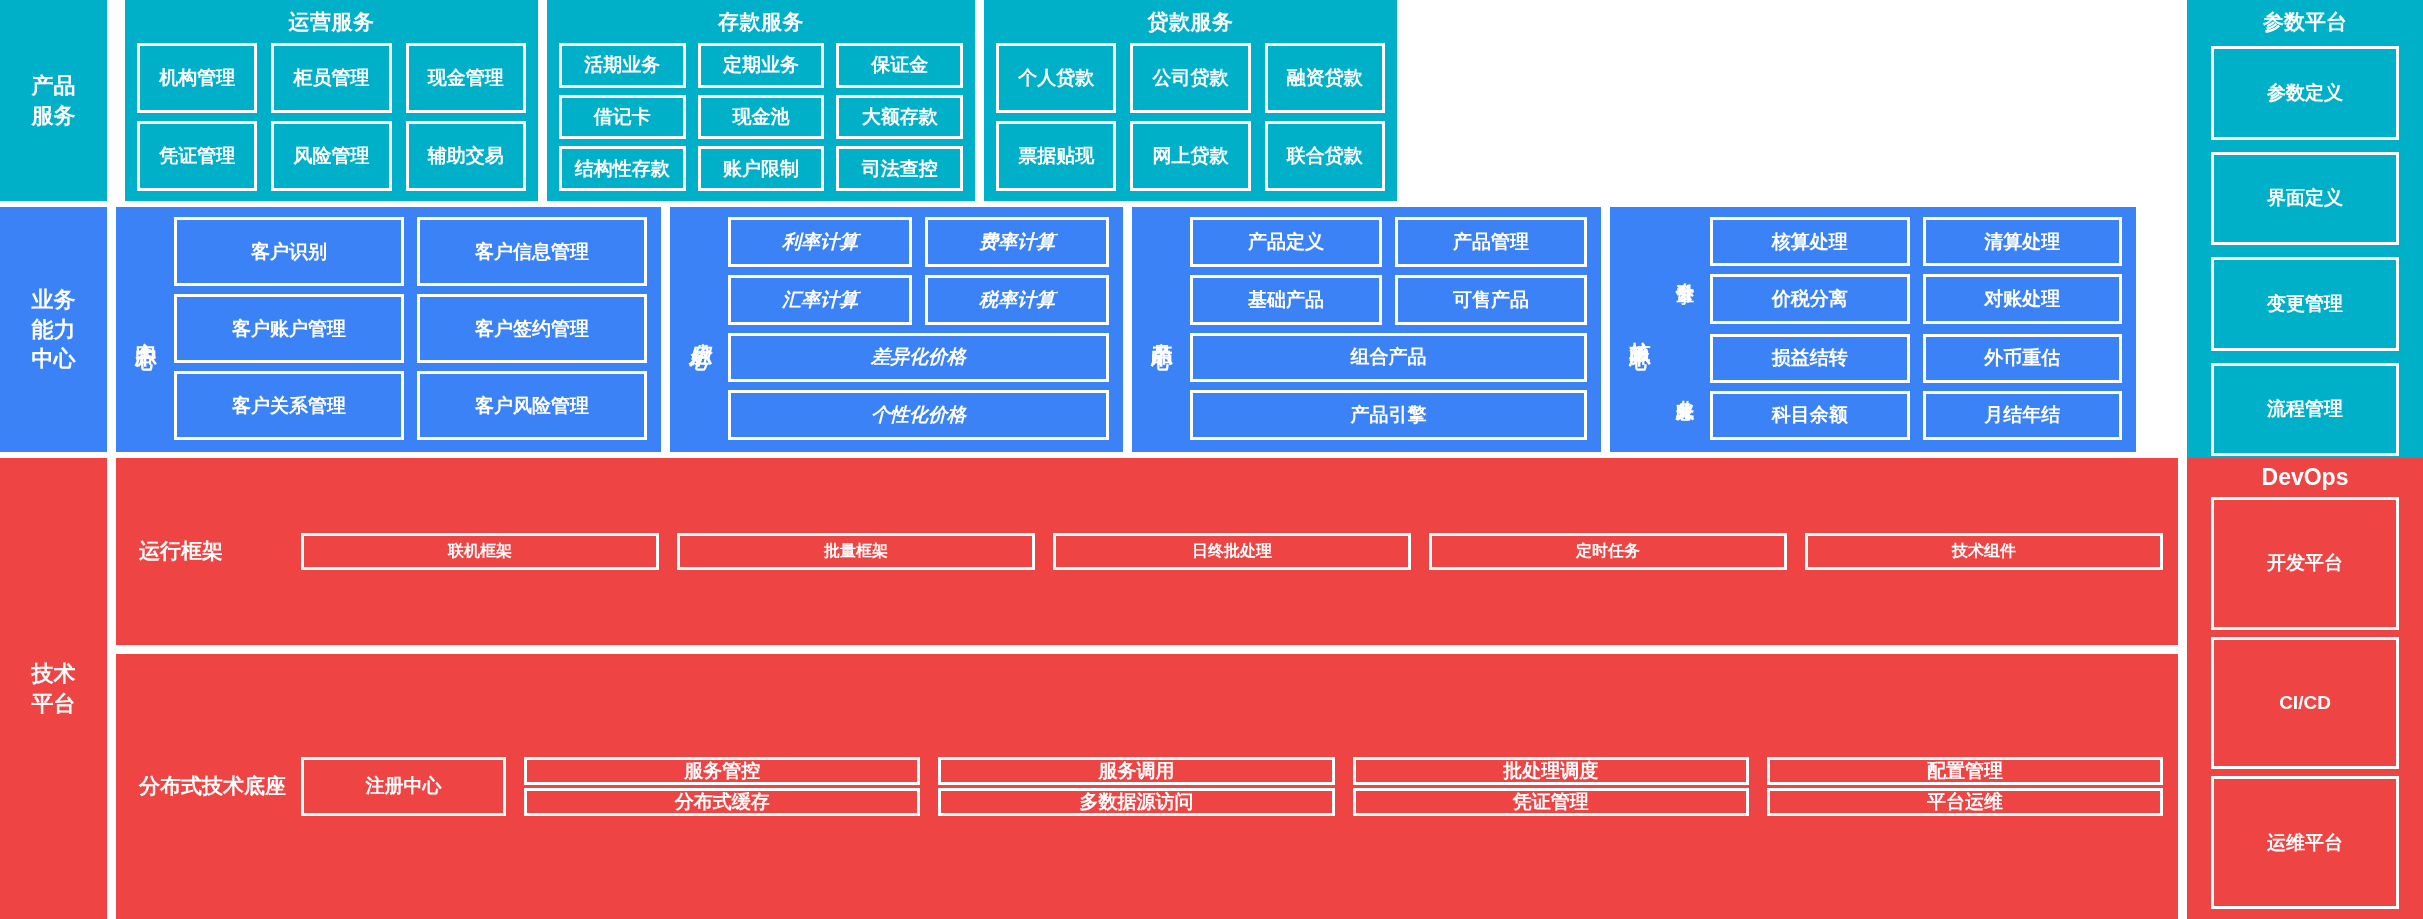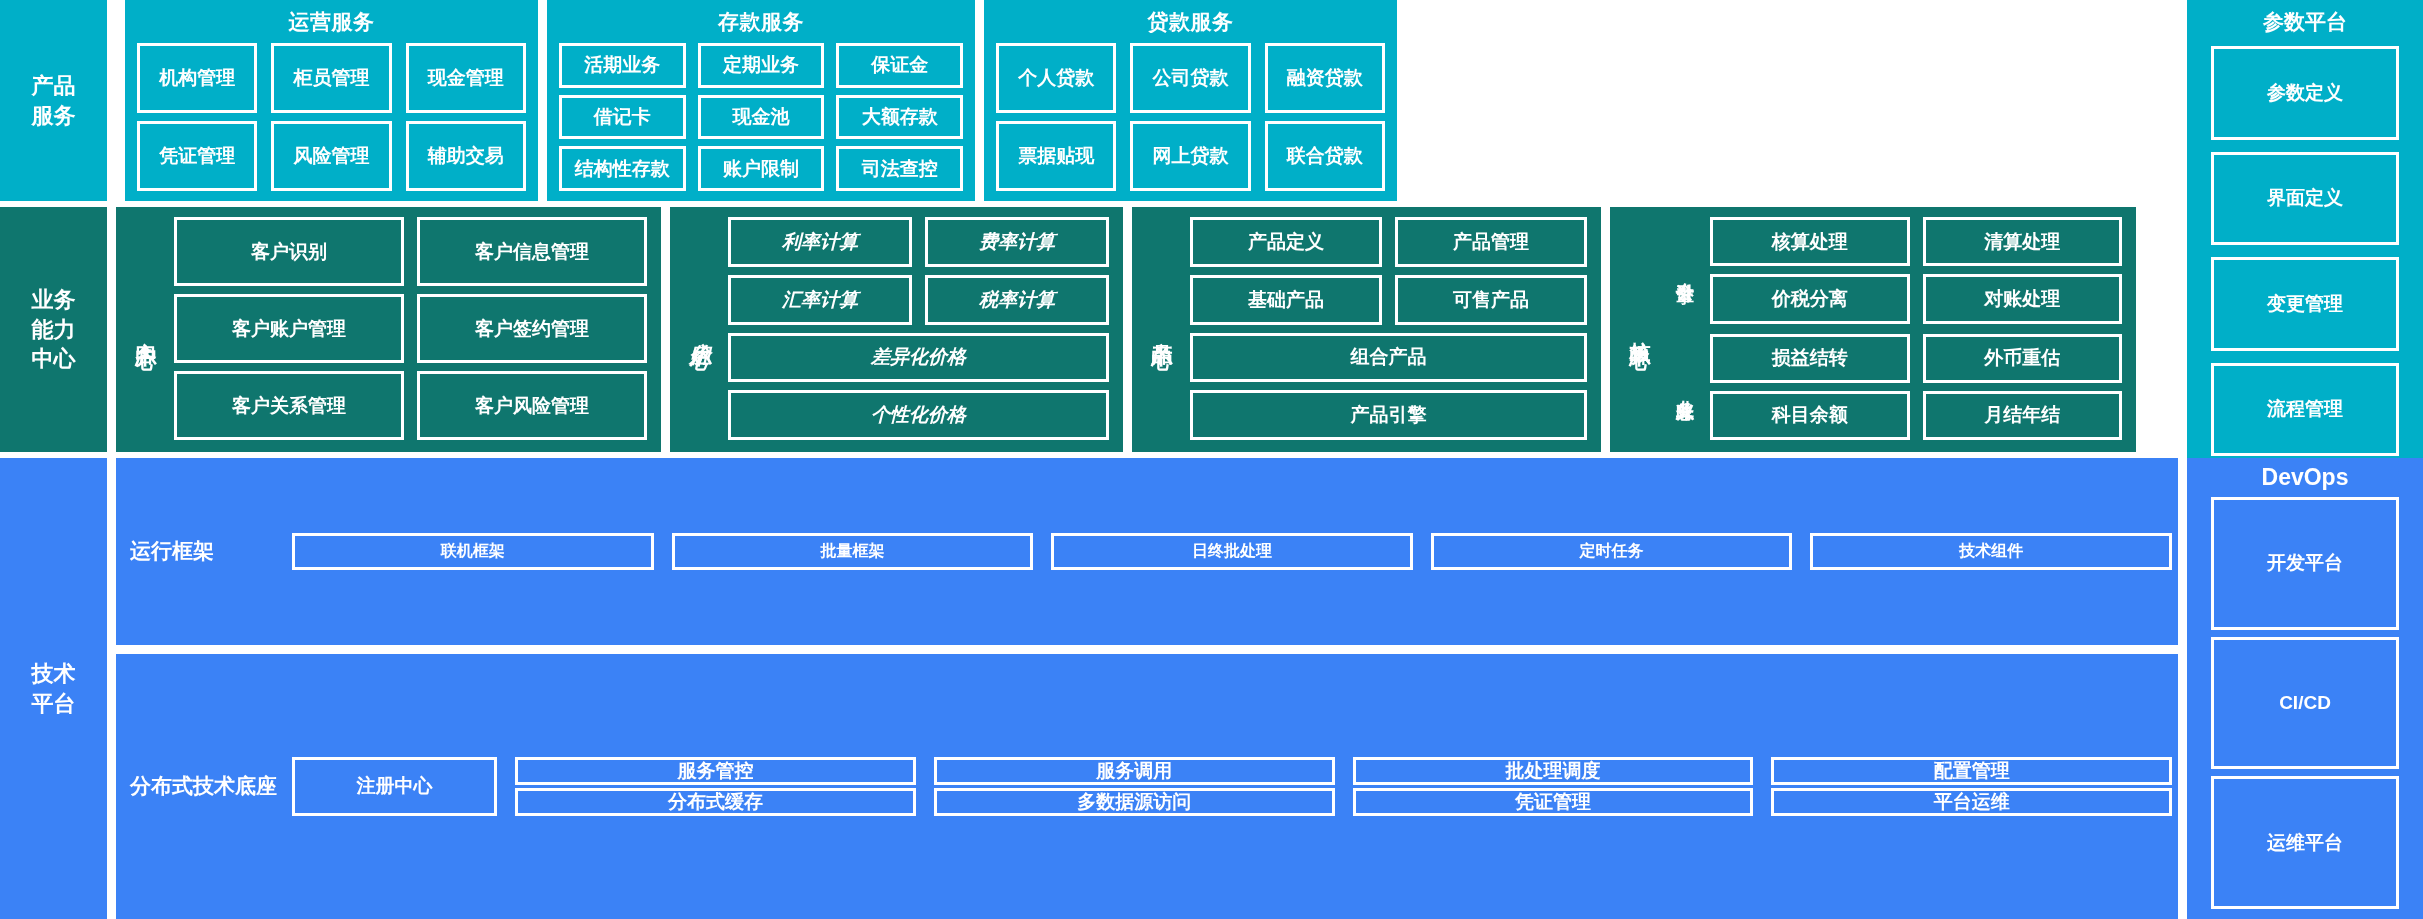--- a/index.html
+++ b/index.html
@@ -24,22 +24,22 @@
     font-weight: bold;
     text-align: center;
     line-height: 1.15;
     white-space: nowrap;
   }
 
   
   .row1 { display: flex; height: 201px; gap: 9px; }
 
   .teal      { background: #00AFC8; }
-  .bright    { background: #3b82f6; }
-  .gray      { background: #0f766e; }
+  .bright    { background: #ef4444; }
+  .gray      { background: #3b82f6; }
 
   .lane-label {
     width: 107px; flex: 0 0 107px;
     display: flex; align-items: center; justify-content: center;
     color: #ffffff; font-weight: bold; font-size: 22px;
     text-align: center; line-height: 1.35;
   }
 
   .grp {
     display: flex; flex-direction: column;
@@ -114,21 +114,21 @@
   }
   .c-prod  .center-grid .wide { grid-column: 1 / span 2; }
 
   .acct-inner { flex:1; display:flex; flex-direction:column; gap:10px; }
   .acct-sub { flex:1; display:flex; }
   .acct-sub .center-grid { grid-template-columns: repeat(2,1fr); grid-template-rows: repeat(2,1fr); }
 
   
   .row3 { display:flex; flex:1; gap:9px; }
   .tech-main { flex:1; display:flex; flex-direction:column; gap:9px; }
-  .tech-band { flex:1; display:flex; align-items:center; padding: 6px 6px; }
+  .tech-band { flex:1; display:flex; align-items:center; padding: 6px 15px; }
   .tech-band .band-name {
     color:#fff; font-weight:bold; font-size:21px;
     flex: 0 0 170px; padding-left: 8px;
   }
   .band-items { flex:1; display:grid; gap:7px 18px; }
   .band-items .cell { font-size:16px; padding: 6px 0; }
   .band-run .band-items { grid-template-columns: repeat(5,1fr); }
   .band-base { }
   .band-base .band-inner { flex:1; display:flex; gap:18px; align-items:stretch; }
   .band-base .reg { flex:0 0 205px; display:flex; }

